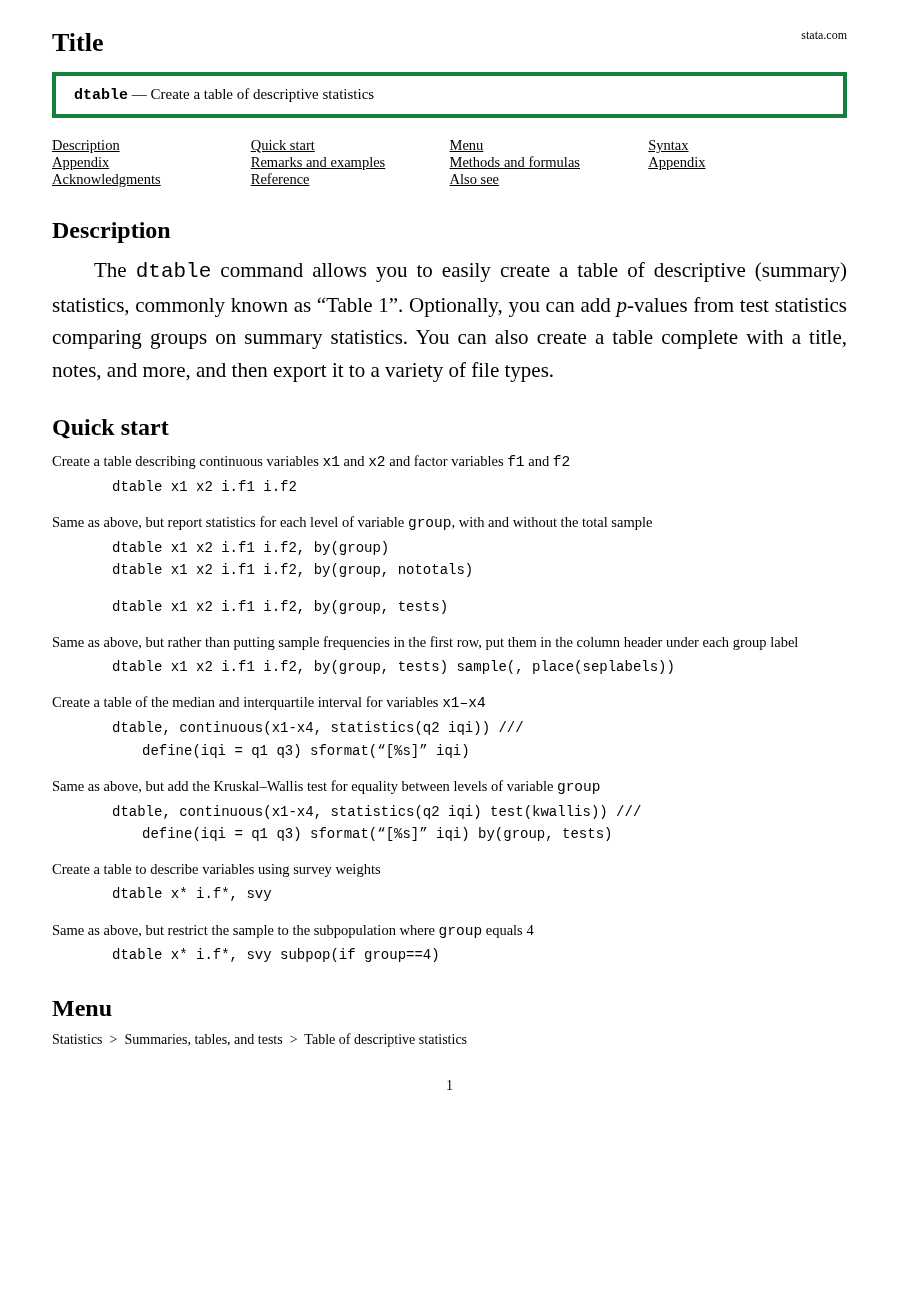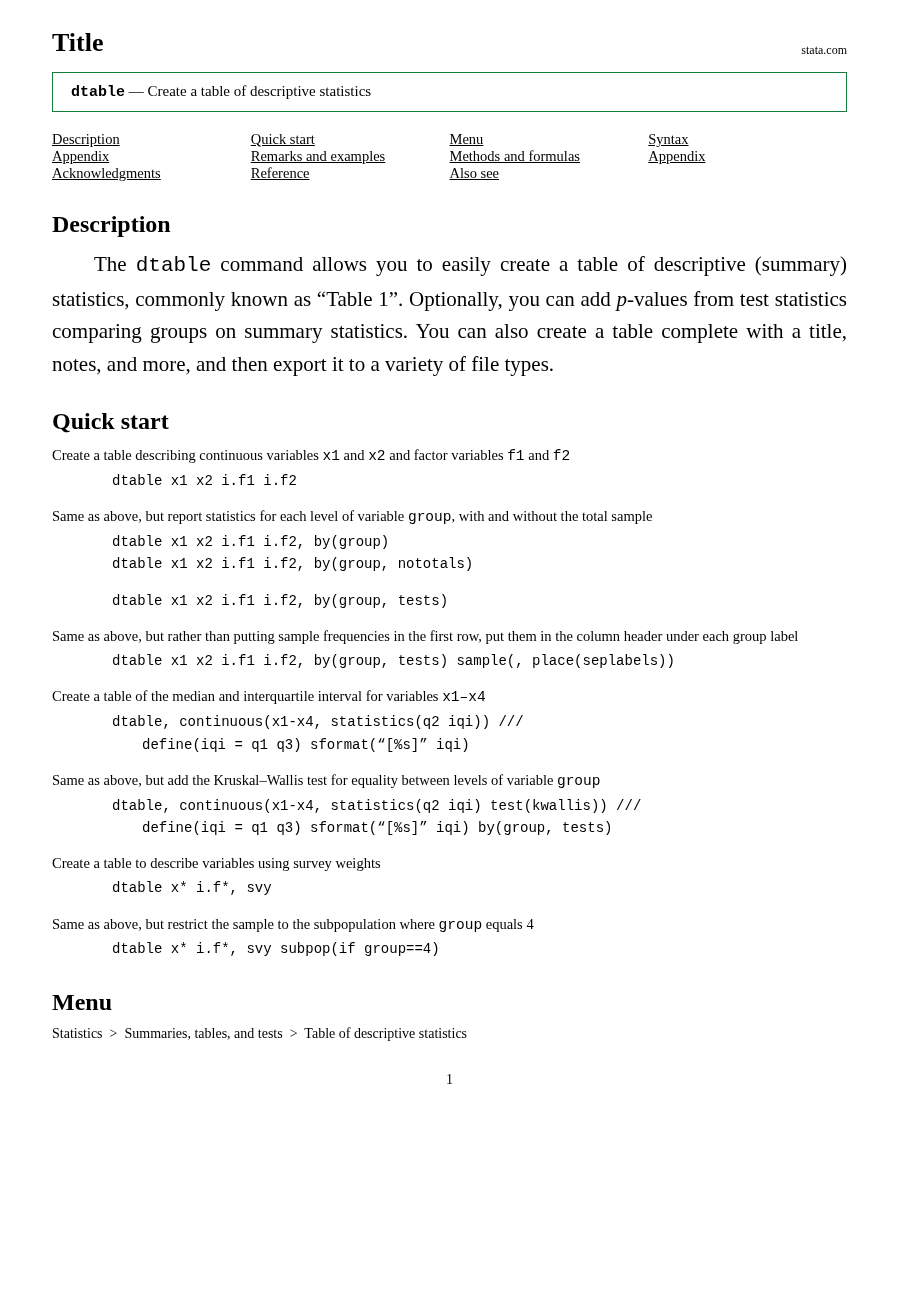--- a/index.html
+++ b/index.html
@@ -14,34 +14,34 @@
     }
     .page {
       width: 899px;
       min-height: 1315px;
       padding: 28px 52px 40px 52px;
       position: relative;
     }
     .page-header {
       display: flex;
       justify-content: space-between;
-      align-items: flex-end;
+      align-items: flex-start;
       margin-bottom: 14px;
     }
     .page-title {
       font-size: 26px;
       font-weight: bold;
       font-family: "Times New Roman", Times, serif;
     }
     .stata-logo {
       font-size: 12px;
       font-family: Liberation Serif, serif;
     }
     .title-box {
-      border: 1px solid #15803d;
+      border: 4px solid #15803d;
       padding: 10px 18px;
       margin-bottom: 18px;
       font-size: 15px;
     }
     .title-box span.cmd {
       font-family: "Courier New", Courier, monospace;
       font-weight: bold;
     }
     .nav-table {
       width: 100%;

